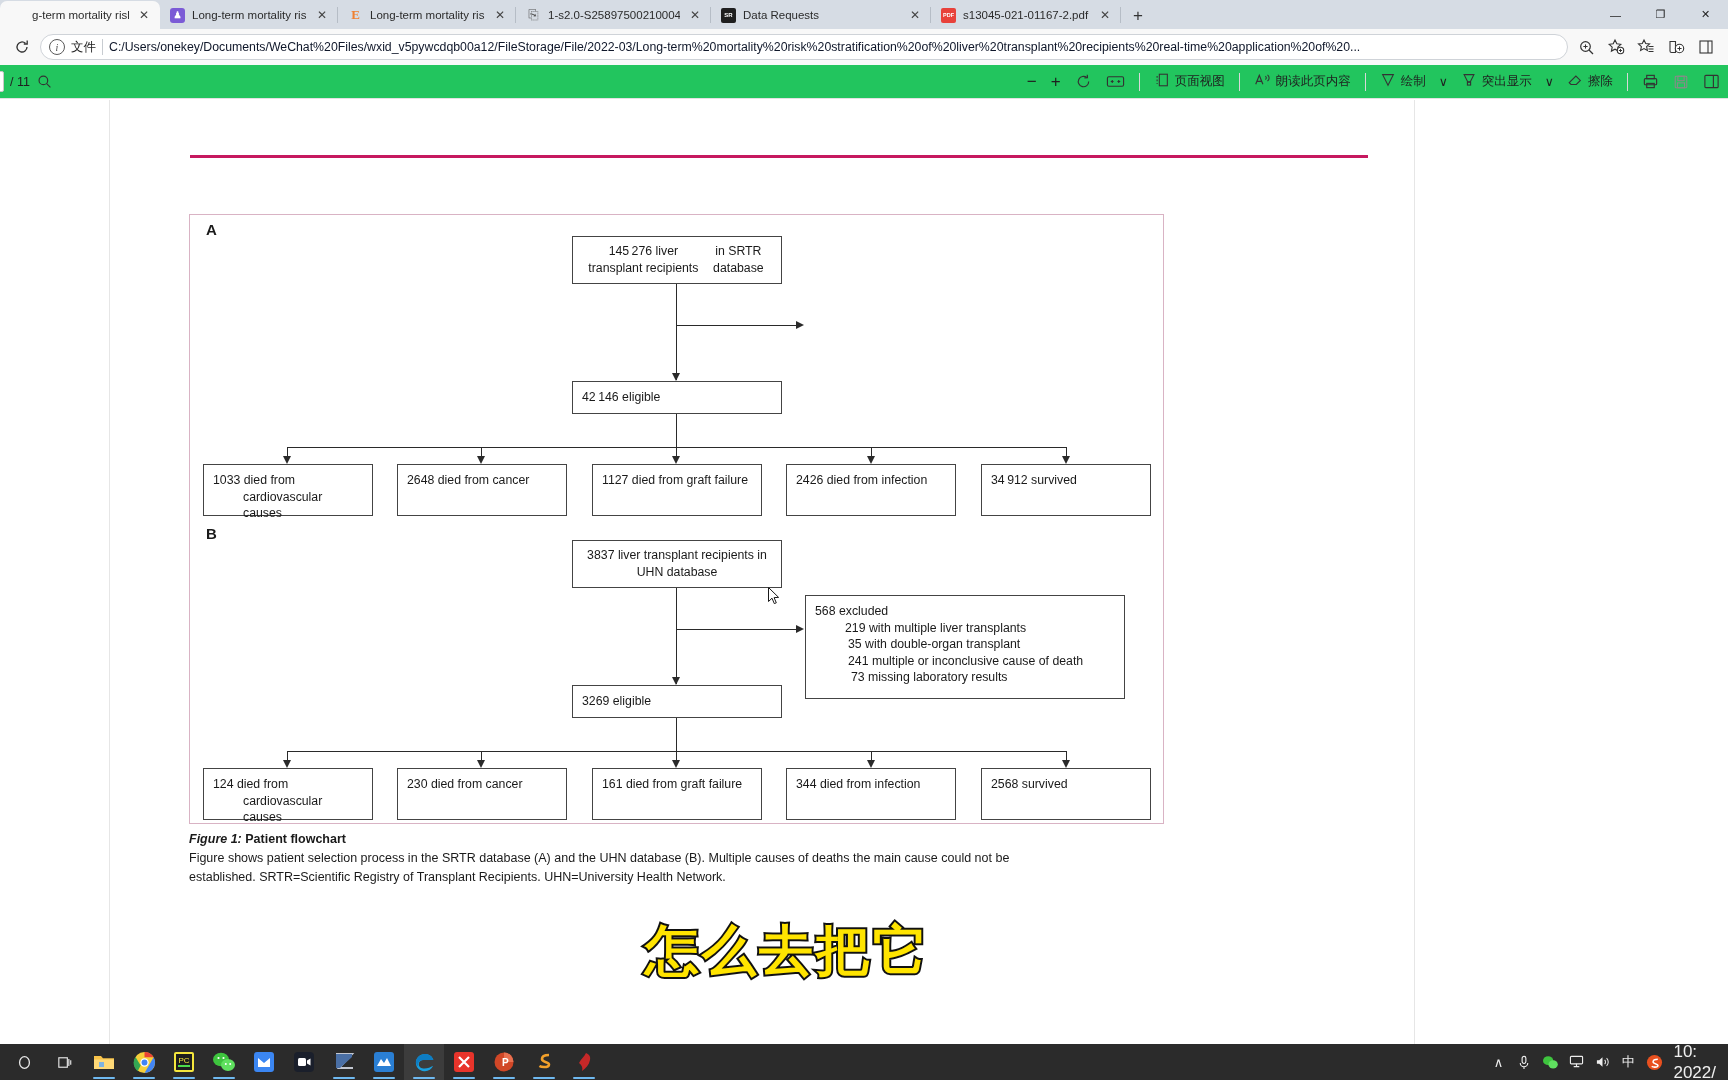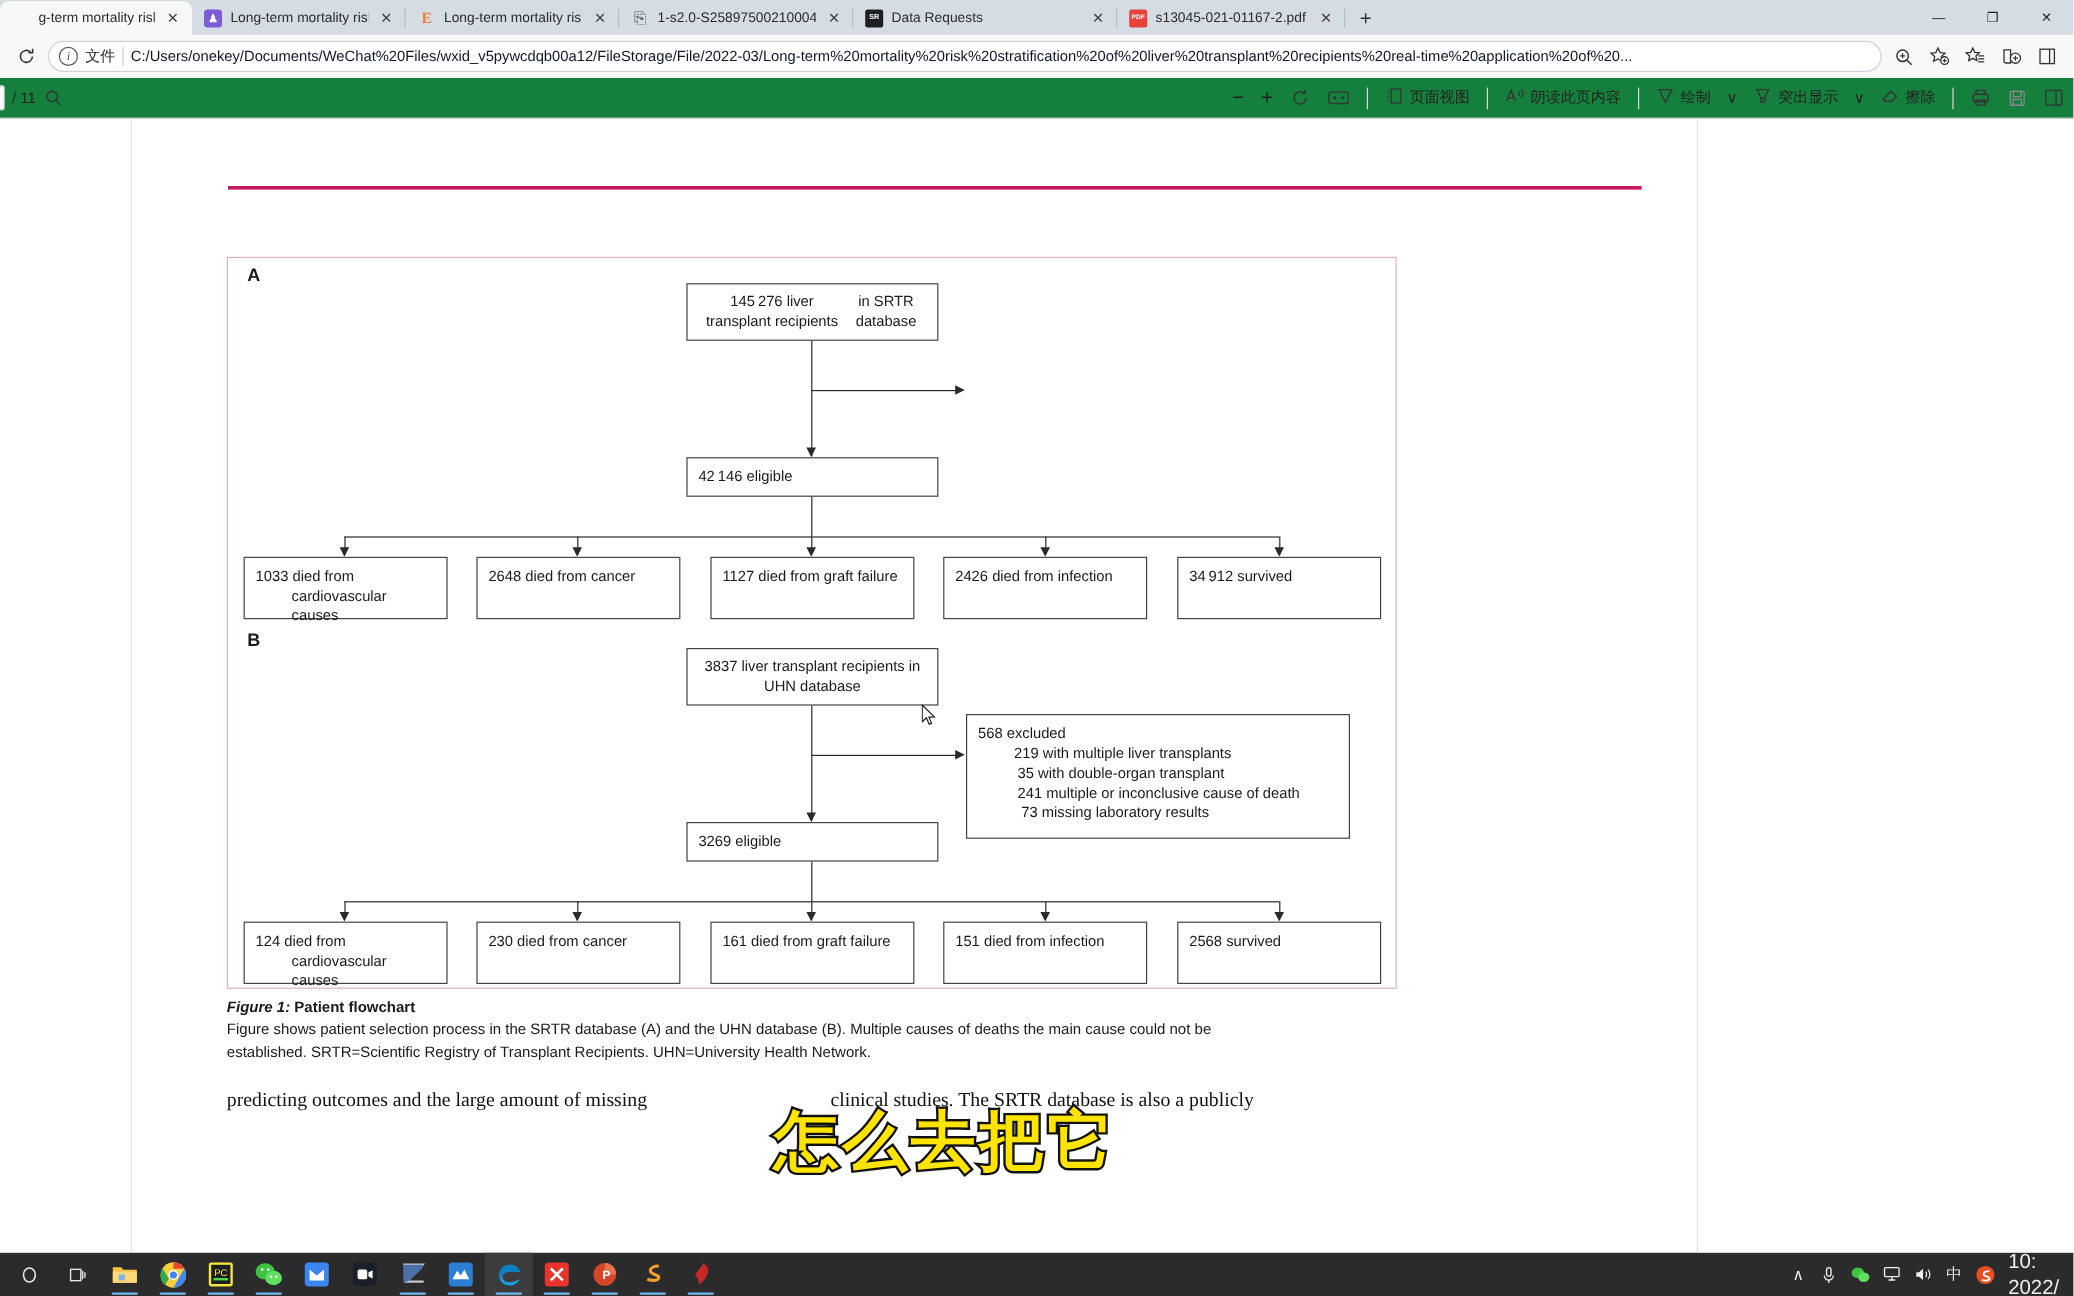--- a/index.html
+++ b/index.html
@@ -110,21 +110,21 @@
   .omnibox .divider { width:1px; height:16px; background:#c8ccd1; flex:0 0 1px;}
   .omnibox .url {
     font-size: 12.3px; color:#0f172a; white-space:nowrap;
     overflow:hidden; text-overflow: clip; flex:1 1 auto; min-width:0;
   }
   .navright { display:flex; align-items:center; gap:2px; flex:0 0 auto; }
 
   
   .pdfbar {
     height: 34px;
-    background: #15803d;
+    background: #22c55e;
     border-bottom: 1px solid #e2e2e2;
     display:flex; align-items:center;
     font-size: 12.5px; color:#202020;
     padding: 0 6px;
   }
   .pdfbar .pagebox {
     display:flex; align-items:center; gap:6px;
     font-size:12.5px; color:#202020;
   }
   .pdfbar .pageinput {
@@ -573,41 +573,37 @@
         <div>124 died from</div>
         <div class="hang">cardiovascular causes</div>
       </div>
       <div class="node" style="left:207px; top:553px; width:170px; height:52px;">
         <div>230 died from cancer</div>
       </div>
       <div class="node" style="left:402px; top:553px; width:170px; height:52px;">
         <div>161 died from graft failure</div>
       </div>
       <div class="node" style="left:596px; top:553px; width:170px; height:52px;">
-        <div>151 died from infection</div>
+        <div>344 died from infection</div>
       </div>
       <div class="node" style="left:791px; top:553px; width:170px; height:52px;">
         <div>2568 survived</div>
       </div>
 
     </div>
 
     <div class="caption">
       <div class="cap-title">
         <i>Figure 1:</i>
         <span>Patient flowchart</span>
       </div>
       <div>Figure shows patient selection process in the SRTR database (A) and the UHN database (B). Multiple causes of deaths the main cause could not be</div>
       <div>established. SRTR=Scientific Registry of Transplant Recipients. UHN=University Health Network.</div>
     </div>
 
-    <div class="bodytext">
-      <div class="col">predicting  outcomes  and  the  large  amount  of  missing</div>
-      <div class="col">clinical  studies.  The  SRTR  database  is  also  a  publicly</div>
-    </div>
 
   </div>
 
   <div class="overlay-cn">怎么去把它</div>
 
   <svg class="cursor" viewBox="0 0 12 19">
     <path d="M0.5 0.5 L0.5 14.5 L4 11.2 L6.3 16.6 L8.3 15.8 L6.1 10.6 L10.6 10.4 Z" fill="#ffffff" stroke="#1a1a1a" stroke-width="1"></path>
   </svg>
 </div>
 

